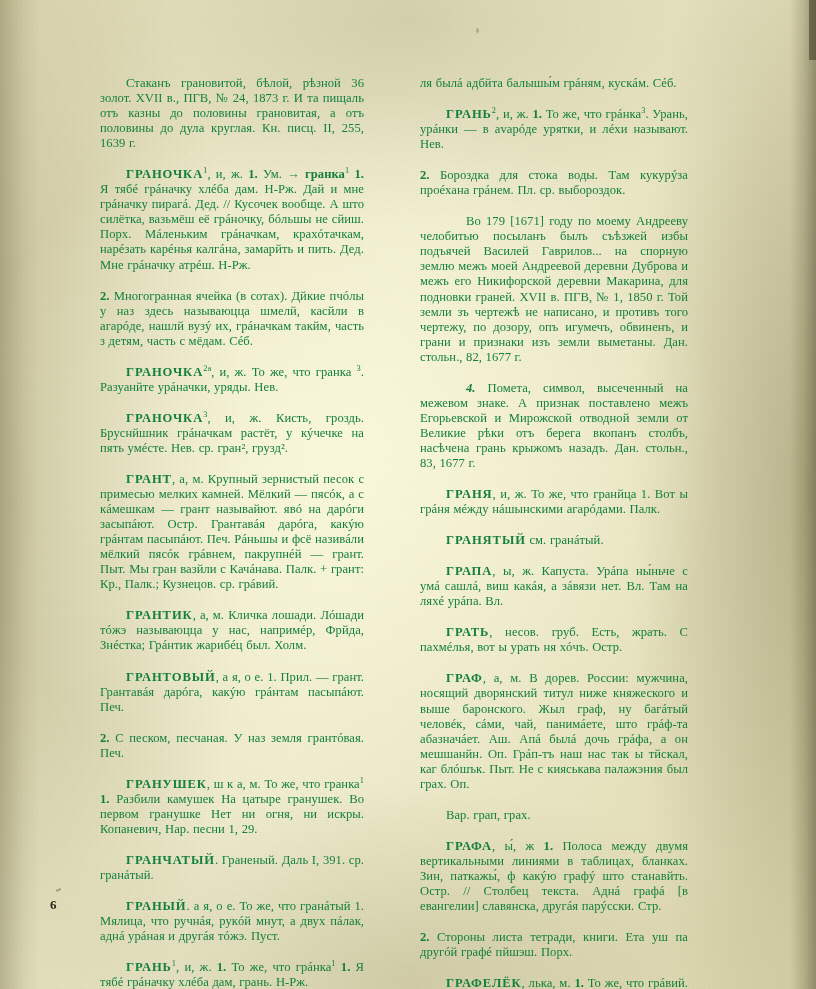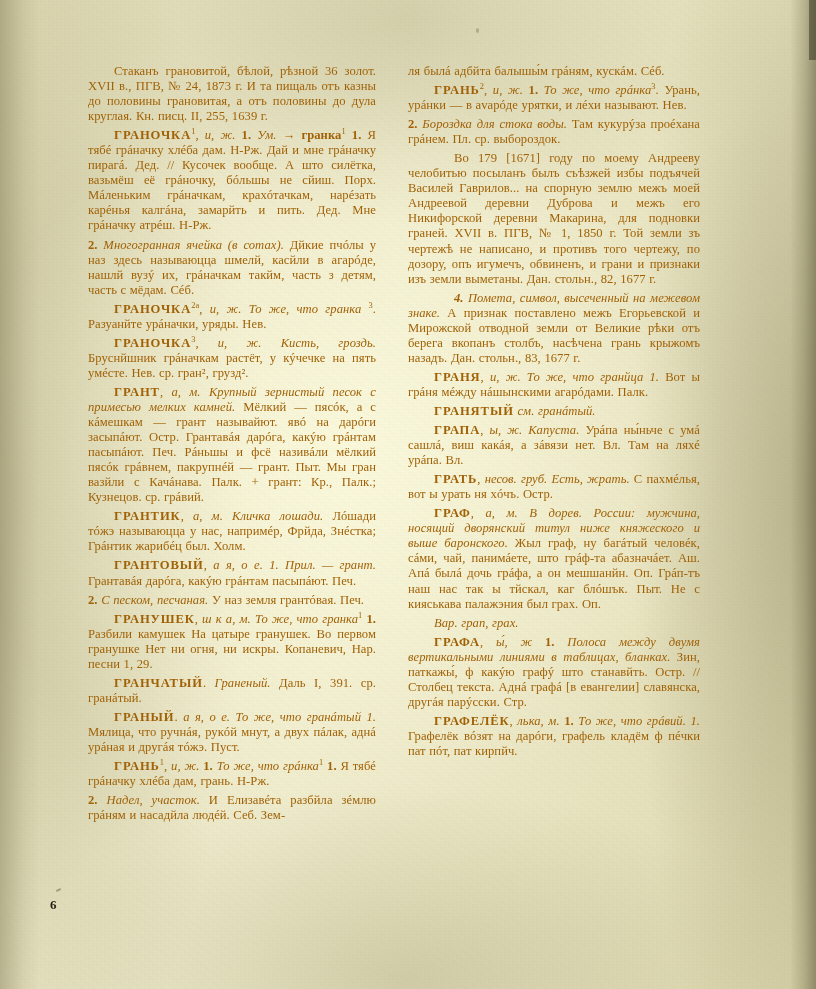--- a/index.html
+++ b/index.html
@@ -49,34 +49,34 @@
     position:absolute;left:0;top:0;width:816px;height:989px;
   }
   .cols{
     position:absolute;left:84px;top:60px;width:648px;
     display:flex;gap:24px;
   }
   .col{width:296px;}
   .col.right{width:300px;}
 
   p{
-    margin:4px;
+    margin:16px;
     font-size:12.6px;
     line-height:15.05px;
     text-align:justify;
     text-indent:26px;
     letter-spacing:.05px;
     word-spacing:.4px;
-    color:#a16207;
+    color:#15803d;
   }
   p.noind{text-indent:0;}
   p.ind2{text-indent:46px;}
 
   .hw{font-weight:bold;letter-spacing:.9px;}
-  .it{font-style:italic;}
+  .it{}
   .bi{font-weight:bold;font-style:italic;}
   .bd{font-weight:bold;}
   sup{font-size:8.4px;vertical-align:super;line-height:0;}
 
   
   p.src{text-indent:46px;}
 
   .pageno{
     position:absolute;left:50px;top:897px;
     font-size:13px;font-weight:bold;color:#2a2418;
@@ -156,20 +156,21 @@
       <p><span class="hw">ГРАПА</span>, <span class="it">ы, ж.</span> <span class="it">Капуста.</span> <span>Урáпа ны́ньче с умá сашлá, виш какáя, а зáвязи нет. Вл. Там на ляхé урáпа. Вл.</span></p>
 
       <p><span class="hw">ГРАТЬ</span>, <span class="it">несов. груб.</span> <span class="it">Есть, жрать.</span> <span>С пахмéлья, вот ы урать ня хóчъ. Остр.</span></p>
 
       <p><span class="hw">ГРАФ</span>, <span class="it">а, м.</span> <span class="it">В дорев. России: мужчина, носящий дворянский титул ниже княжеского и выше баронского.</span> <span>Жыл граф, ну багáтый человéк, сáми, чай, панимáете, што грáф-та абазначáет. Аш. Апá былá дочь грáфа, а он мешшанйн. Оп. Грáп-тъ наш нас так ы тйскал, каг блóшък. Пыт. Не с кияськава палажэния был грах. Оп.</span></p>
 
       <p><span class="it">Вар. грап, грах.</span></p>
 
       <p><span class="hw">ГРАФА</span>, <span class="it">ы́, ж</span> <span class="bd">1.</span> <span class="it">Полоса между двумя вертикальными линиями в таблицах, бланках.</span> <span>Зин, паткажы́, ф какýю графý што станавйть. Остр. // Столбец текста. Аднá графá [в евангелии] славянска, другáя парýсски. Стр.</span></p>
 
+      <p class="noind"><span class="bd">2.</span> <span class="it">Стороны листа тетради, книги.</span> <span>Ета уш па другóй графé пйшэш. Порх.</span></p>
 
       <p><span class="hw">ГРАФЕЛЁК</span>, <span class="it">лька, м.</span> <span class="bd">1.</span> <span class="it">То же, что грáвий. 1.</span> <span>Графелёк вóзят на дарóги, графель кладём ф пéчки пат пóт, пат кирпйч.</span></p>
 
     </div>
   </div>
 
   <div class="speck"></div>
   <div class="pageno">6</div>
 </div>
 

